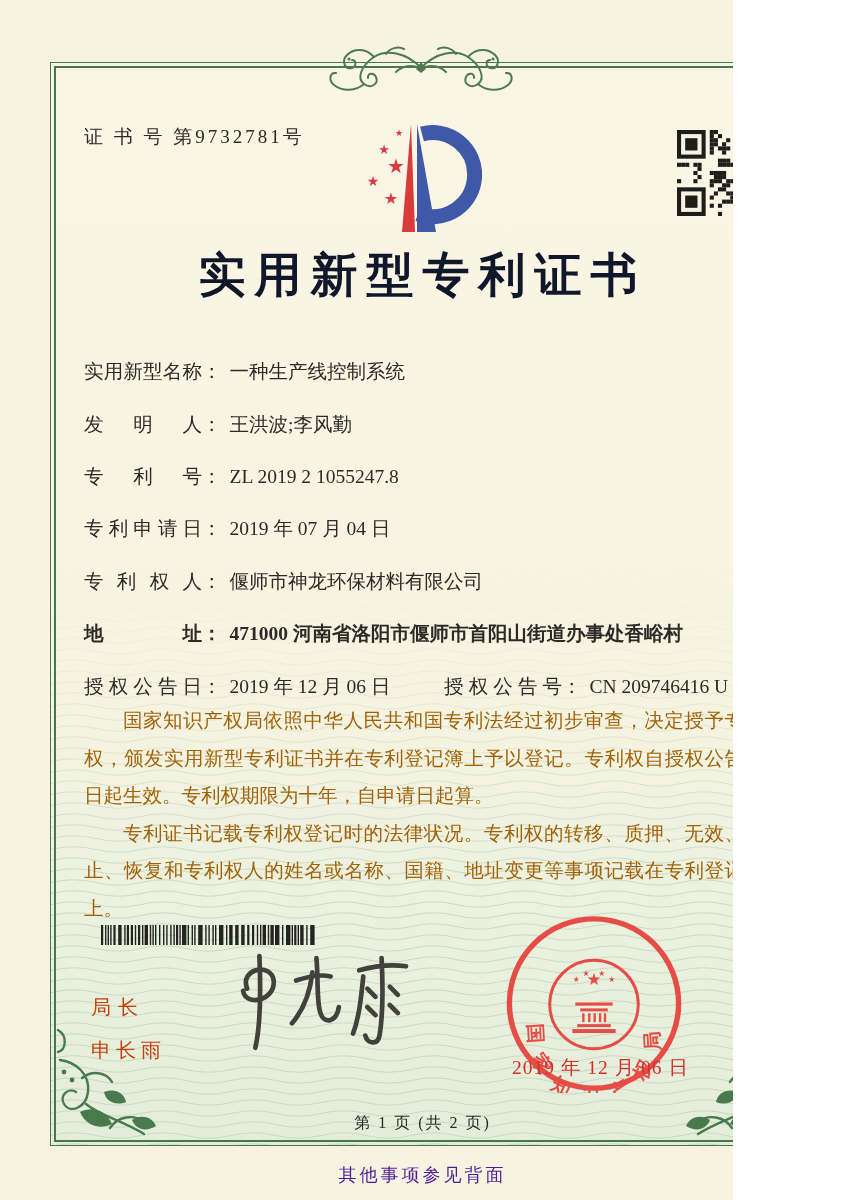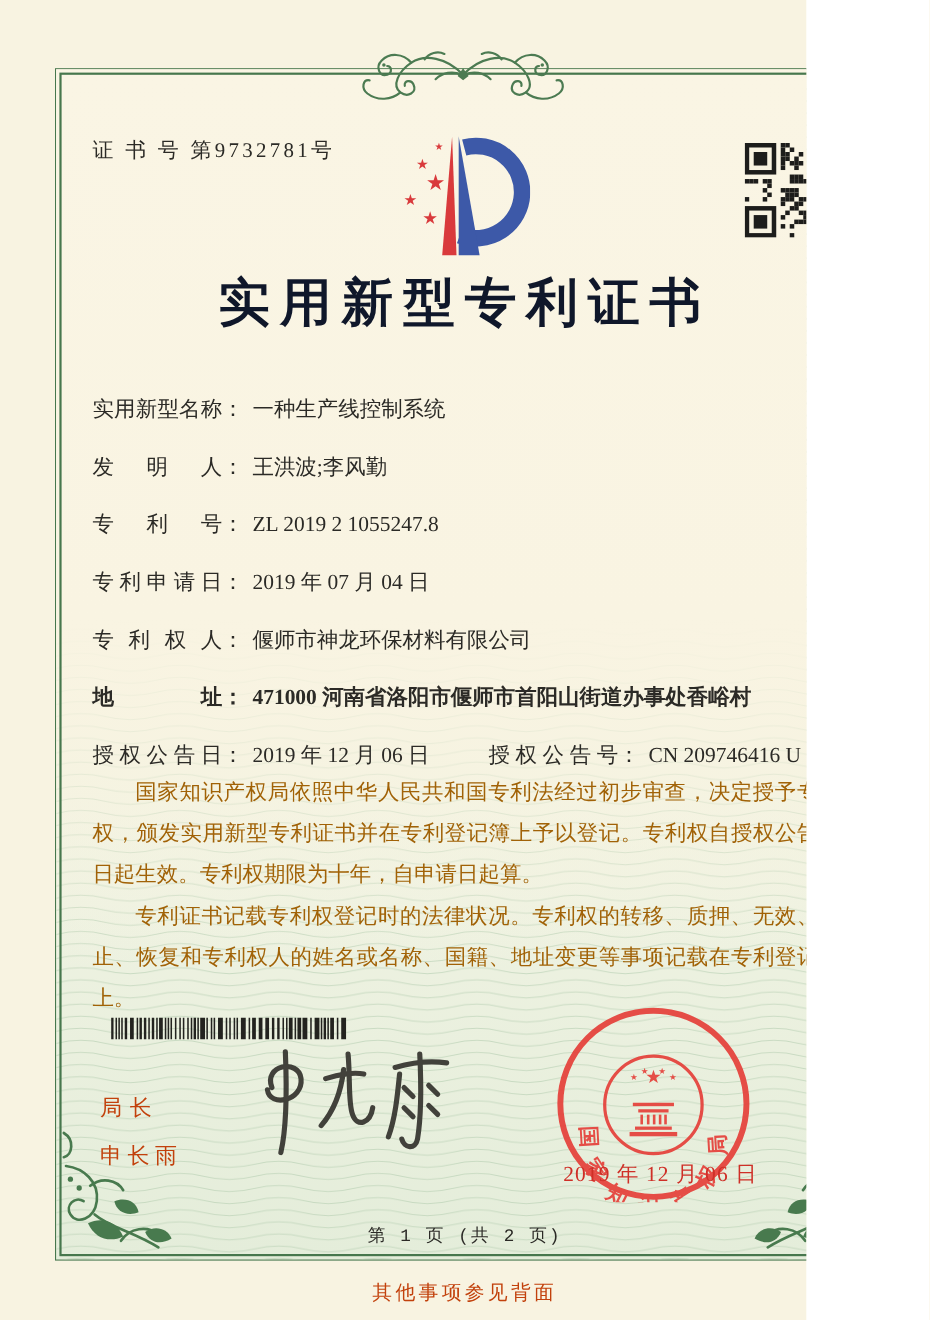--- a/index.html
+++ b/index.html
@@ -31,22 +31,22 @@
   .flabel{display:inline-block;width:118px;text-align:justify;text-align-last:justify;vertical-align:bottom;}
   .fcolon{margin-right:8px;}
   .grant2{position:absolute;left:345px;top:0;white-space:nowrap;margin-left:15px;}
   .paras{
     left:84px;top:702px;width:680px;font-size:19.5px;line-height:37.5px;
     text-align:justify;color:#a16207;
   }
   .paras p{margin:0;text-indent:2em;}
   .director{left:91px;font-size:20px;letter-spacing:7px;color:#c2410c;}
   .seal-date{left:512px;top:1054px;font-size:19.5px;color:#cf2f27;letter-spacing:1px;white-space:nowrap;}
-  .page-num{left:0;top:1113px;width:845px;text-align:center;font-size:16px;letter-spacing:2px;font-family:Liberation Mono, monospace;}
-  .back-note{left:0;top:1163px;width:845px;text-align:center;font-size:18px;letter-spacing:3px;color:#c2410c;}
+  .page-num{left:0;top:1113px;width:845px;text-align:center;font-size:16px;letter-spacing:2px;}
+  .back-note{left:0;top:1163px;width:845px;text-align:center;font-size:18px;letter-spacing:3px;color:#4c1d95;}
   svg text{font-family:"DejaVu Sans","Liberation Sans",sans-serif;}
   .seal-ring-text{font-size:20px;font-weight:700;letter-spacing:14.5px;fill:#e5413b;}
 </style>
 </head>
 <body>
 
 <div class="page">
 
   <div class="frame">
     <svg class="waves" width="741" height="1084">

